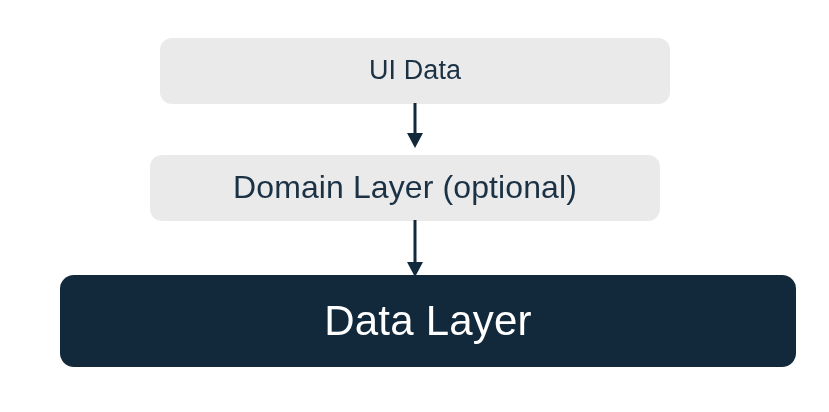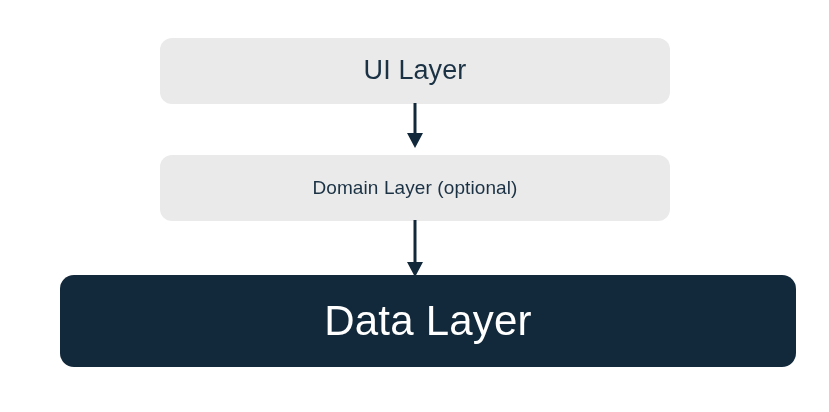--- a/index.html
+++ b/index.html
@@ -47,25 +47,25 @@
   #box-ui-layer {
     left: 160px;
     top: 38px;
     width: 510px;
     height: 66px;
     font-size: 27px;
     letter-spacing: 0.1px;
   }
 
   #box-domain-layer {
-    left: 160px;
+    left: 150px;
     top: 155px;
     width: 510px;
     height: 66px;
-    font-size: 19px;
+    font-size: 32px;
     letter-spacing: 0.1px;
   }
 
   #box-data-layer {
     left: 60px;
     top: 275px;
     width: 736px;
     height: 92px;
     font-size: 42px;
     letter-spacing: 0.2px;
@@ -90,21 +90,21 @@
     width: 32px;
     height: 58px;
   }
 </style>
 </head>
 <body>
 
 <div id="canvas">
 
   <div class="layer-box light" id="box-ui-layer">
-    <span>UI Layer</span>
+    <span>UI Data</span>
   </div>
 
   <svg class="connector-arrow" id="arrow-ui-to-domain" viewBox="0 0 32 46">
     <line x1="16" y1="0" x2="16" y2="31" stroke="#12293b" stroke-width="3"></line>
     <polygon points="8,30 24,30 16,45" fill="#12293b"></polygon>
   </svg>
 
   <div class="layer-box light" id="box-domain-layer">
     <span>Domain Layer (optional)</span>
   </div>

